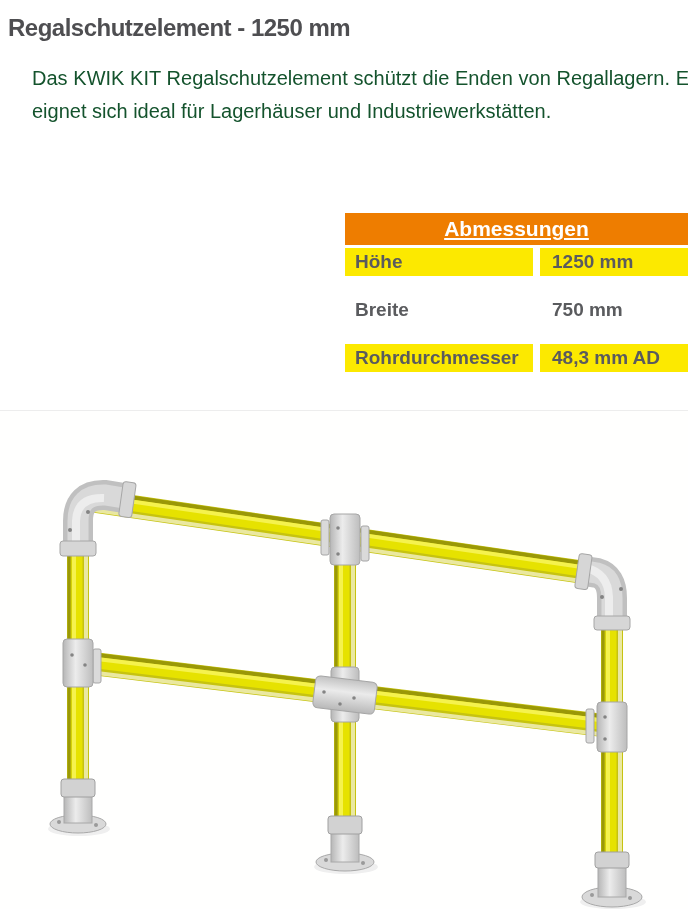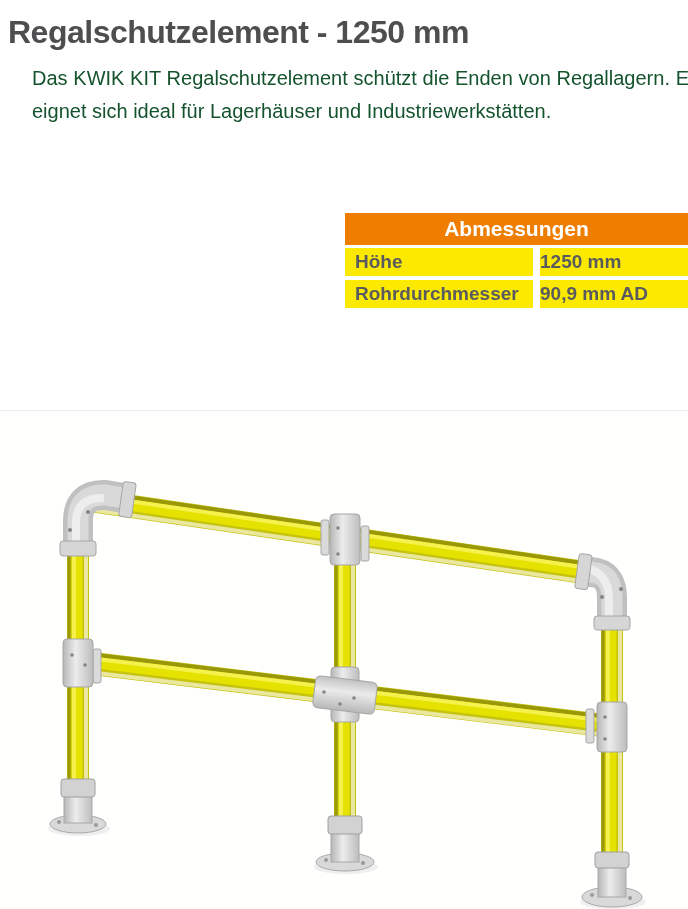--- a/index.html
+++ b/index.html
@@ -9,50 +9,50 @@
     width: 688px; height: 909px;
     position: relative;
     overflow: hidden;
     color: #58585c;
   }
   .page { position: absolute; inset: 0; background: #fff; }
 
   
   .page-title {
     position: absolute; left: 8px; top: 14px; width: 672px;
-    font-size: 32px; font-weight: bold; letter-spacing: -0.5px;
+    font-size: 24px; font-weight: bold; letter-spacing: -0.5px;
     color: #4e4e51;
   }
   .product-description {
     position: absolute; left: 8px; top: 62px; width: 667px;
     font-size: 20px; line-height: 33px;
     text-align: justify; text-align-last: left;
     color: #14532d;
     margin-left: 24px;
   }
 
   
   .dim-table { position: absolute; left: 345px; top: 213px; width: 343px; }
   .dim-header {
     height: 32px; line-height: 32px;
     background: var(--orange, #ee7d00);
     color: #ffffff; font-size: 21px; font-weight: bold;
-    text-align: center; margin-bottom: 3px;
+    text-align: center; margin-bottom: 3px; text-decoration: underline;
   }
   .dim-row {
     display: grid;
     grid-template-columns: 188px 7px 148px;
-    height: 28px; margin-bottom: 4px;
+    height: 28px; margin-bottom: 20px;
   }
   .dim-row .cell {
     font-size: 19px; font-weight: bold; line-height: 28px;
     color: #5a5b5e; white-space: nowrap; overflow: hidden;
   }
   .dim-row .label { padding-left: 10px; }
-  .dim-row .value { padding-left: 0; }
+  .dim-row .value { padding-left: 12px; }
   .dim-row.striped .label,
   .dim-row.striped .value { background: var(--yellow, #fce900); }
 
   
   .product-figure {
     position: absolute; left: 0; top: 410px; width: 688px; height: 499px;
     border-top: 1px solid #ededed;
     background: #fffffe;
   }
   .product-figure svg { display: block; }
@@ -67,24 +67,29 @@
   <p class="product-description">Das KWIK KIT Regalschutzelement schützt die Enden von Regallagern. Es eignet sich ideal für Lagerhäuser und Industriewerkstätten.</p>
 
   <div class="dim-table">
     <div class="dim-header">Abmessungen</div>
 
     <div class="dim-row striped">
       <div class="cell label">Höhe</div>
       <div class="gap"></div>
       <div class="cell value">1250 mm</div>
     </div>
+    <div class="dim-row">
+      <div class="cell label">Breite</div>
+      <div class="gap"></div>
+      <div class="cell value">750 mm</div>
+    </div>
     <div class="dim-row striped">
       <div class="cell label">Rohrdurchmesser</div>
       <div class="gap"></div>
-      <div class="cell value">90,9 mm AD</div>
+      <div class="cell value">48,3 mm AD</div>
     </div>
   </div>
 
   <div class="product-figure">
     <svg width="688" height="498" viewBox="0 0 688 498" role="img">
       <defs>
         <linearGradient id="fitH" x1="0" y1="0" x2="1" y2="0">
           <stop offset="0" stop-color="#b6b6b6"></stop>
           <stop offset="0.42" stop-color="#ececec"></stop>
           <stop offset="1" stop-color="#bdbdbd"></stop>

